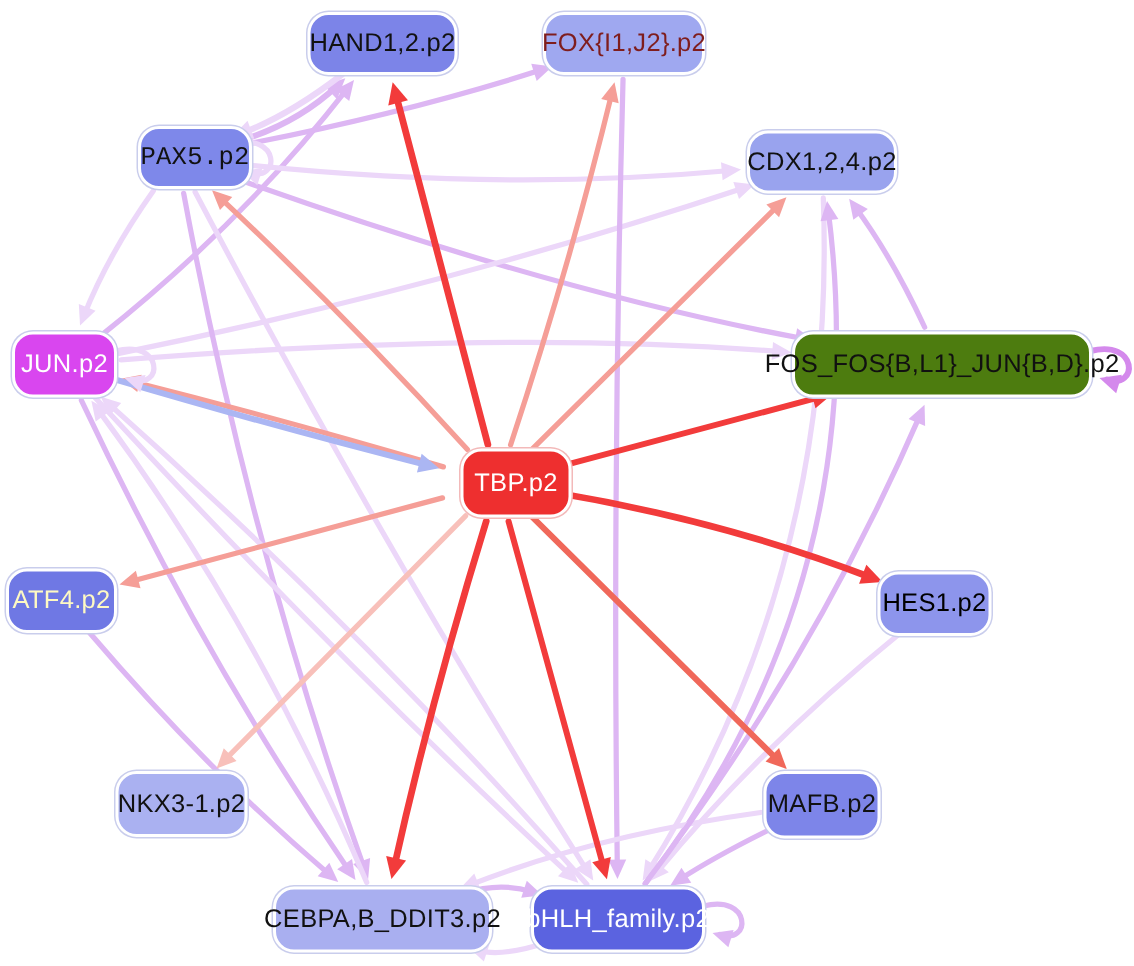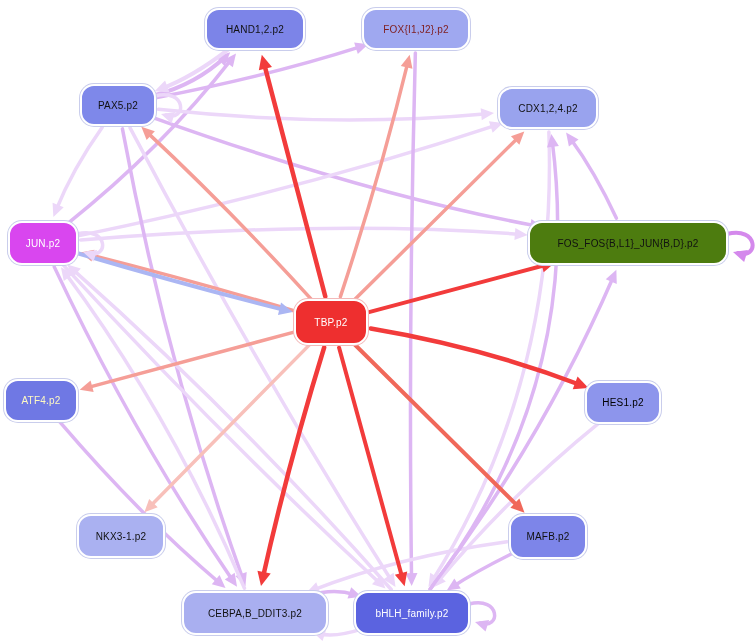--- a/index.html
+++ b/index.html
@@ -1,21 +1,21 @@
 <!DOCTYPE html>
 <html><head>
 <meta charset="utf-8">
 <style>
   html,body{margin:0;padding:0;background:#ffffff;}
   #stage{position:relative;width:756px;height:644px;background:#ffffff;overflow:hidden;
          font-family:"Liberation Sans","DejaVu Sans",sans-serif;}
   #edges{position:absolute;left:0;top:0;z-index:1;}
   .node{position:absolute;z-index:2;display:flex;align-items:center;justify-content:center;
         border-radius:14px;border:2px solid #ffffff;box-sizing:border-box;
-        font-size:10px;letter-spacing:0.2px;white-space:nowrap;cursor:pointer;}
+        font-size:17px;letter-spacing:0.2px;white-space:nowrap;cursor:pointer;}
 </style>
 </head>
 <body>
 
 <div id="stage">
   <svg id="edges" width="756" height="644">
       <path d="M 155.3134668920661 95.05385744726522 Q 196.04040357183575 84.19783275449342 225.09918305166238 56.99307310639354" fill="none" stroke="#ddb6f3" stroke-width="4" stroke-linecap="round"></path>
       <path d="M 230.20926301447884 52.209028502334974 L 224.65509129614617 66.17581684193809 L 215.90712402015333 56.831670624216585 Z" fill="#ddb6f3"></path>
       <path d="M 228.05634447250696 49.66731777839212 Q 192.15959642816424 77.20216724550659 161.10170741211314 88.84384338936337" fill="none" stroke="#ecd7f9" stroke-width="4" stroke-linecap="round"></path>
       <path d="M 154.54705407302117 91.30077635636322 L 165.03547041914283 80.53448068187944 L 169.52814784451397 92.52013250193332 Z" fill="#ecd7f9"></path>
@@ -102,33 +102,33 @@
       <path d="M 469 604 C 501 596, 501 630, 480 623" fill="none" stroke="#ddb6f3" stroke-width="3.5" stroke-linecap="round"></path>
       <path d="M 475 622 L 489.09406430553827 620.0590333976724 L 485.565034119488 631.5283815023357 Z" fill="#ddb6f3"></path>
     </svg>
   <div id="nodes">
       <div class="node" style="left: 205px; top: 8px; width: 100px; height: 42px; background: rgb(124, 132, 232); color: rgb(17, 17, 17); box-shadow: rgb(201, 205, 236) 0px 0px 0px 1px;">
         <span>HAND1,2.p2</span>
       </div>
       <div class="node" style="left: 362px; top: 8px; width: 108px; height: 42px; background: rgb(159, 168, 240); color: #7f1d1d; box-shadow: rgb(201, 205, 236) 0px 0px 0px 1px;">
         <span>FOX{I1,J2}.p2</span>
       </div>
-      <div class="node" style="left: 80px; top: 84px; width: 76px; height: 42px; background: rgb(126, 136, 234); color: rgb(17, 17, 17); box-shadow: rgb(201, 205, 236) 0px 0px 0px 1px;">
+      <div class="node" style="left: 92px; top: 84px; width: 76px; height: 42px; background: rgb(126, 136, 234); color: rgb(17, 17, 17); box-shadow: rgb(201, 205, 236) 0px 0px 0px 1px; font-family: Liberation Mono, monospace;">
         <span>PAX5.p2</span>
       </div>
       <div class="node" style="left: 498px; top: 87px; width: 100px; height: 42px; background: rgb(153, 163, 238); color: rgb(17, 17, 17); box-shadow: rgb(201, 205, 236) 0px 0px 0px 1px; justify-content: center;">
         <span>CDX1,2,4.p2</span>
       </div>
       <div class="node" style="left: 8px; top: 221px; width: 70px; height: 44px; background: #d946ef; color: rgb(255, 255, 255); box-shadow: rgb(201, 205, 236) 0px 0px 0px 1px;">
         <span>JUN.p2</span>
       </div>
       <div class="node" style="left: 528px; top: 221px; width: 200px; height: 44px; background: #4d7c0f; color: rgb(17, 17, 17); box-shadow: rgb(201, 205, 236) 0px 0px 0px 1px;">
         <span>FOS_FOS{B,L1}_JUN{B,D}.p2</span>
       </div>
-      <div class="node" style="left: 294px; top: 299px; width: 74px; height: 46px; background: rgb(238, 47, 47); color: rgb(255, 255, 255); box-shadow: rgb(243, 185, 185) 0px 0px 0px 1px;">
+      <div class="node" style="left: 307px; top: 299px; width: 74px; height: 46px; background: rgb(238, 47, 47); color: rgb(255, 255, 255); box-shadow: rgb(243, 185, 185) 0px 0px 0px 1px;">
         <span>TBP.p2</span>
       </div>
       <div class="node" style="left: 4px; top: 378.5px; width: 74px; height: 43px; background: rgb(111, 120, 228); color: #fef9c3; box-shadow: rgb(201, 205, 236) 0px 0px 0px 1px;">
         <span>ATF4.p2</span>
       </div>
       <div class="node" style="left: 585px; top: 380.5px; width: 76px; height: 43px; background: rgb(141, 149, 236); color: #000000; box-shadow: rgb(201, 205, 236) 0px 0px 0px 1px;">
         <span>HES1.p2</span>
       </div>
       <div class="node" style="left: 77px; top: 514px; width: 88px; height: 44px; background: rgb(170, 177, 241); color: rgb(17, 17, 17); box-shadow: rgb(201, 205, 236) 0px 0px 0px 1px; align-items: center;">
         <span>NKX3-1.p2</span>

